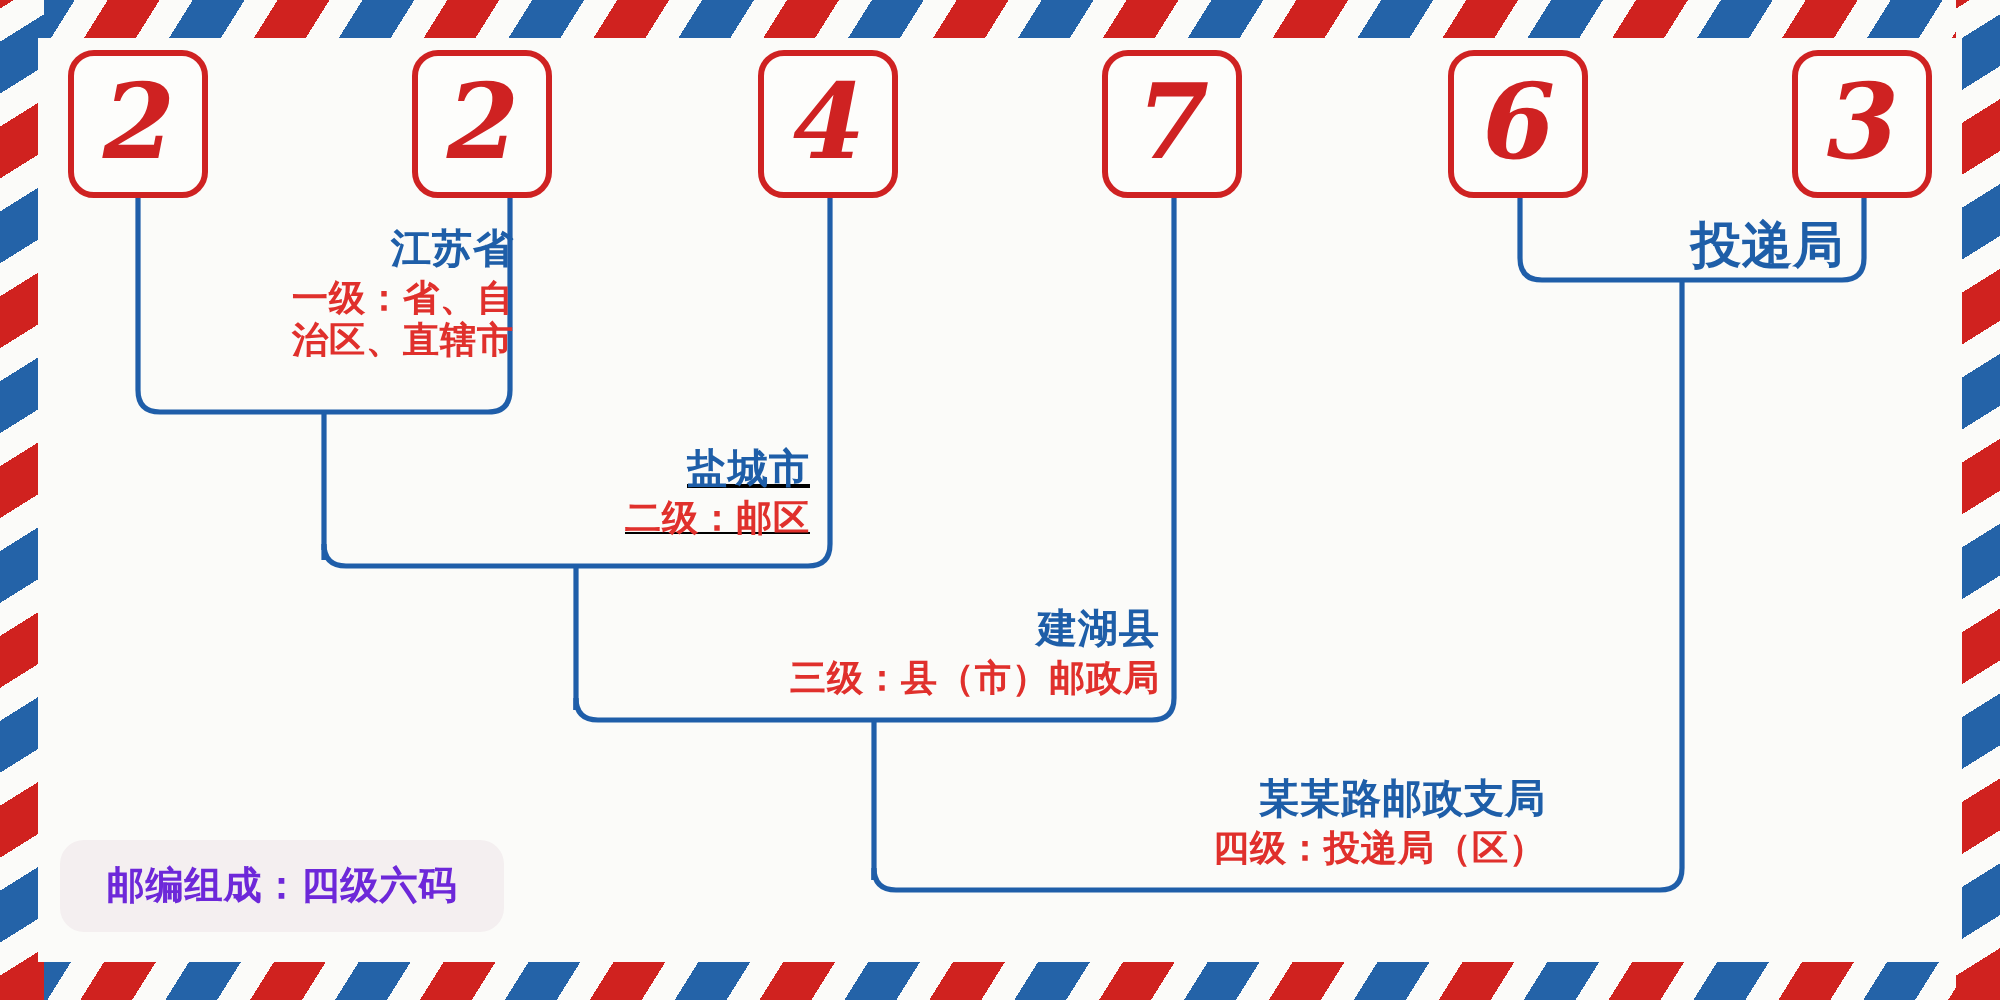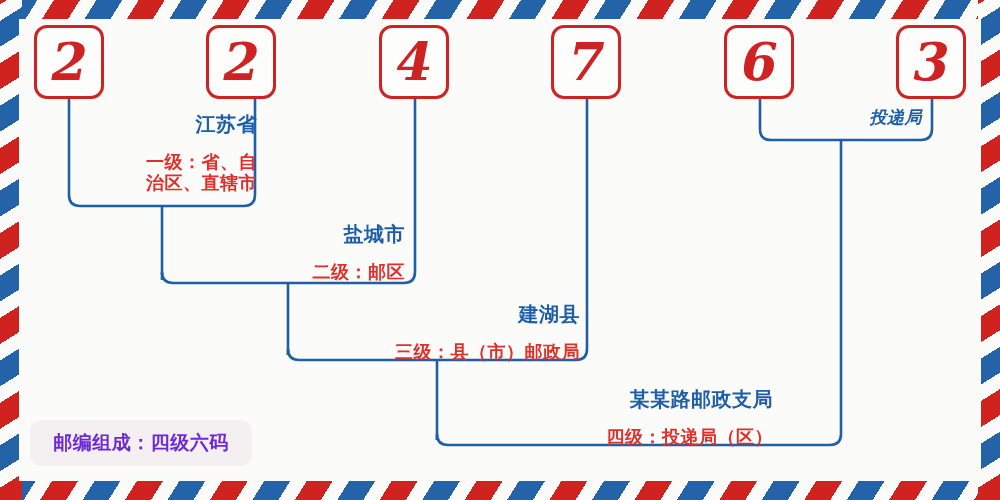--- a/index.html
+++ b/index.html
@@ -90,26 +90,26 @@
     font-size:20px;
     white-space:nowrap;
     letter-spacing:0.5px;
   }
   .node .desc{
     font-family:"DejaVu Sans","Liberation Sans",sans-serif;
     font-weight:bold;
     color:#e0302c;
     font-size:18px;
     letter-spacing:0.5px;
-    margin-top:16px;
+    margin-top:4px;
   }
   .node .desc span{display:block;white-space:nowrap;}
 
   
-  .node-single .name{font-size:17px;font-style:italic;}
+  .node-single .name{font-size:25px;}
 
   
   #badge{
     position:absolute;
     left:30px;top:420px;
     width:222px;height:46px;
     background:#f4eff0;
     border-radius:12px;
     z-index:13;
     display:flex;align-items:center;justify-content:center;
@@ -182,21 +182,21 @@
     </div>
 
     <div class="node" style="left:72px;top:113px;width:185px;">
       <div class="name">江苏省</div>
       <div class="desc">
         <span>一级：省、自</span>
         <span>治区、直辖市</span>
       </div>
     </div>
 
-    <div class="node" style="left:175px;top:223px;width:230px;">
+    <div class="node" style="left:175px;top:223px;width:230px;text-decoration:underline;">
       <div class="name">盐城市</div>
       <div class="desc">
         <span>二级：邮区</span>
       </div>
     </div>
 
     <div class="node" style="left:300px;top:303px;width:280px;">
       <div class="name">建湖县</div>
       <div class="desc">
         <span>三级：县（市）邮政局</span>

